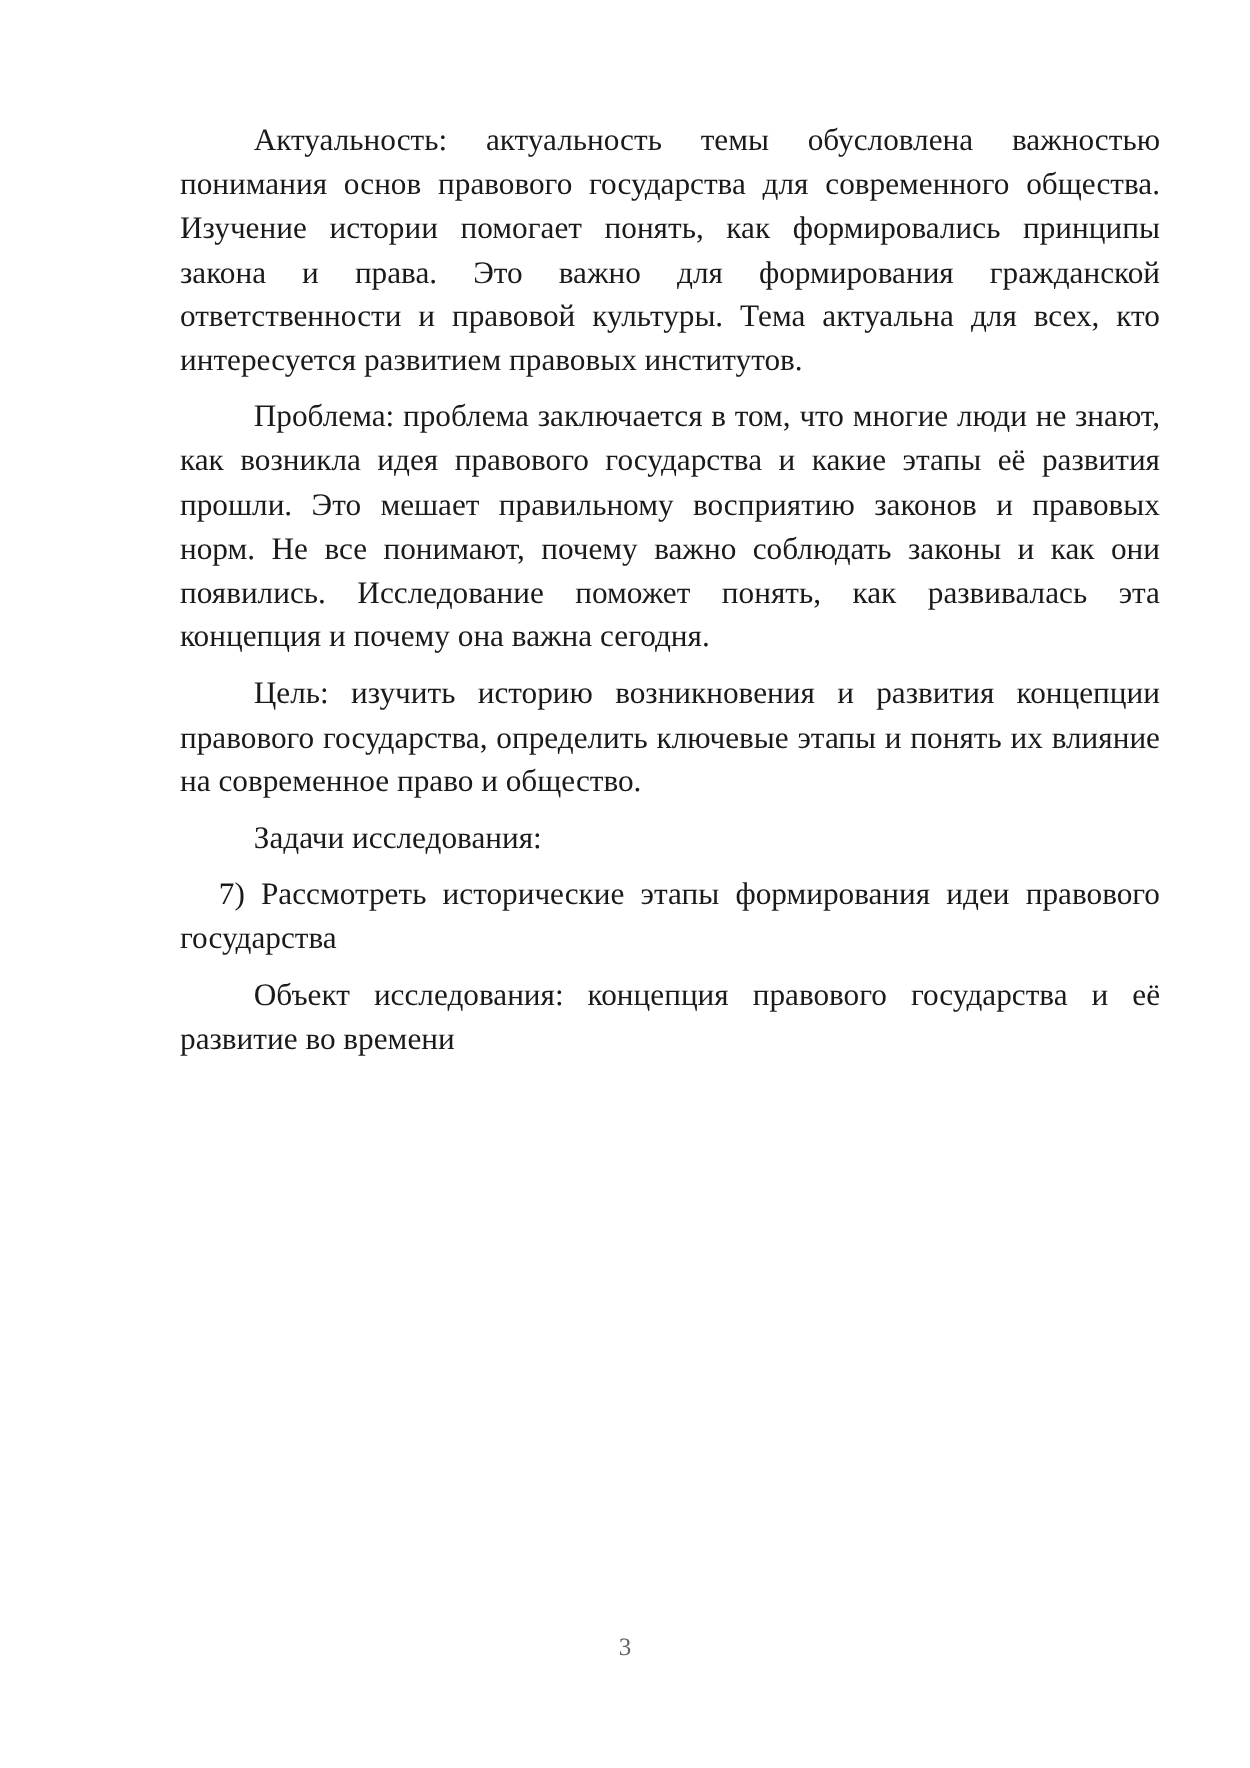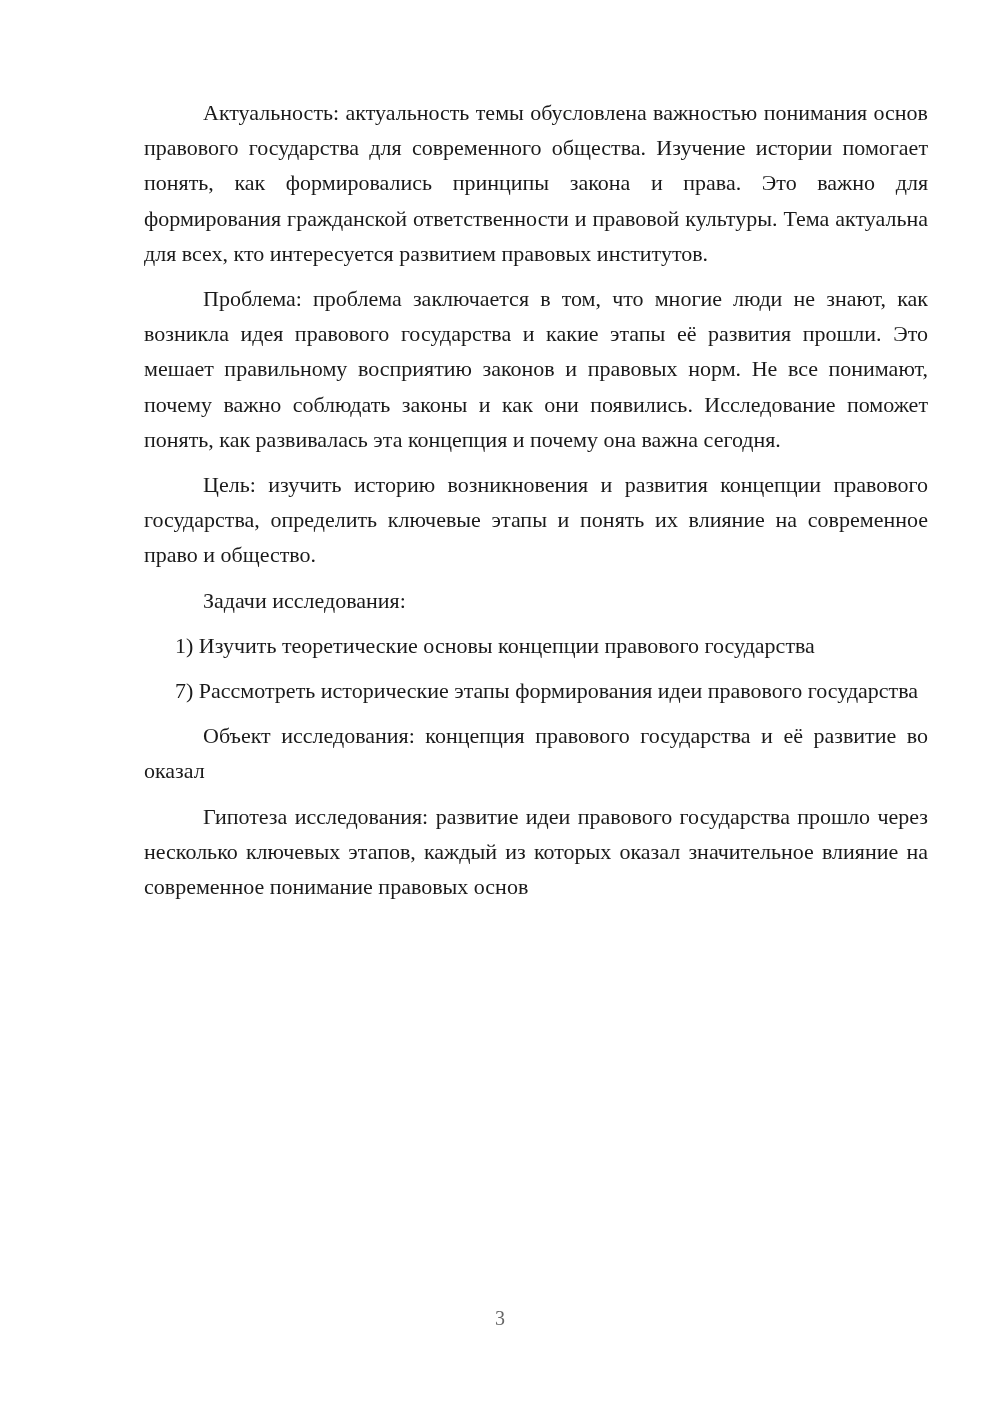--- a/index.html
+++ b/index.html
@@ -23,21 +23,21 @@
     }
     .title {
       text-align: center;
       font-weight: bold;
       font-size: 21px;
       line-height: 30px;
       margin: 0 0 10px 0;
       letter-spacing: 0.2px;
     }
     .para {
-      font-size: 22px;
+      font-size: 25px;
       line-height: 35.2px;
       text-align: justify;
       text-indent: 59px;
       margin: 0 0 10px 0;
     }
     .para.noindent-list {
       text-indent: 31px;
     }
     .page-number {
       position: absolute;
@@ -52,20 +52,18 @@
 </head>
 <body>
 
 <div class="page">
 
   <p class="para">Актуальность: актуальность темы обусловлена важностью понимания основ правового государства для современного общества. Изучение истории помогает понять, как формировались принципы закона и права. Это важно для формирования гражданской ответственности и правовой культуры. Тема актуальна для всех, кто интересуется развитием правовых институтов.</p>
   <p class="para">Проблема: проблема заключается в том, что многие люди не знают, как возникла идея правового государства и какие этапы её развития прошли. Это мешает правильному восприятию законов и правовых норм. Не все понимают, почему важно соблюдать законы и как они появились. Исследование поможет понять, как развивалась эта концепция и почему она важна сегодня.</p>
   <p class="para">Цель: изучить историю возникновения и развития концепции правового государства, определить ключевые этапы и понять их влияние на современное право и общество.</p>
   <p class="para">Задачи исследования:</p>
 
-  <p class="para noindent-list">1) Изучить теоретические основы концепции правового государства</p>
   <p class="para noindent-list">7) Рассмотреть исторические этапы формирования идеи правового государства</p>
 
-  <p class="para">Объект исследования: концепция правового государства и её развитие во оказал</p>
-  <p class="para">Гипотеза исследования: развитие идеи правового государства прошло через несколько ключевых этапов, каждый из которых оказал значительное влияние на современное понимание правовых основ</p>
+  <p class="para">Объект исследования: концепция правового государства и её развитие во времени</p>
 </div>
 
 <div class="page-number">3</div>
 
 </body></html>

